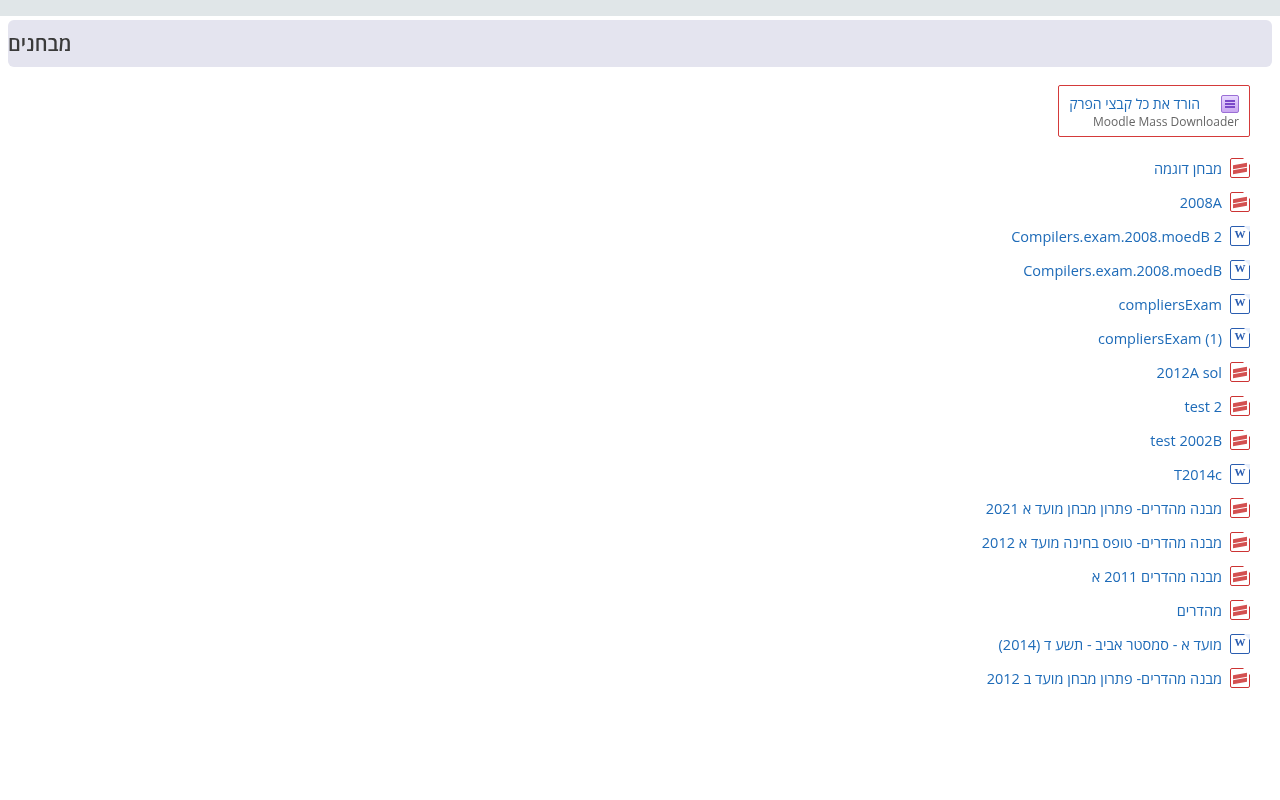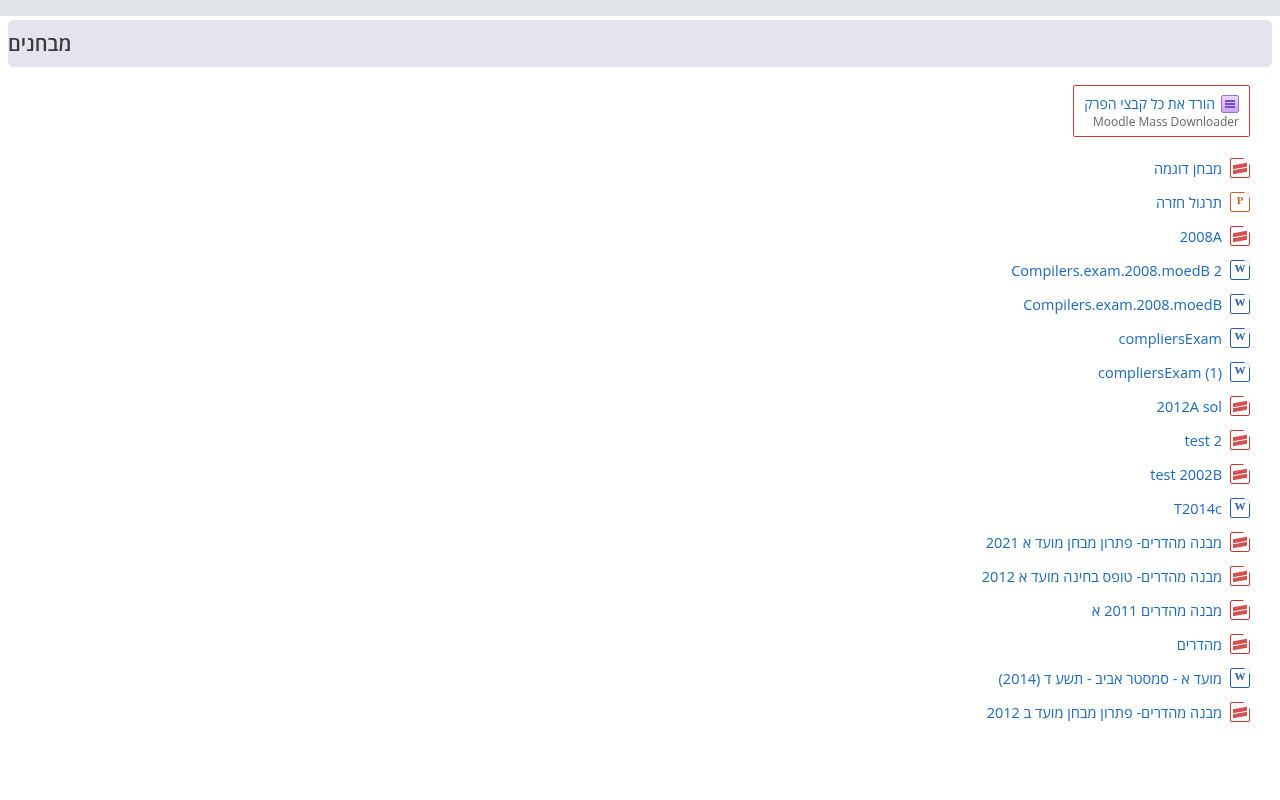--- a/index.html
+++ b/index.html
@@ -31,21 +31,21 @@
     border: 1px solid #d43a3a;
     border-radius: 2px;
     display: inline-block;
     padding: 8px 10px 6px 10px;
     margin-bottom: 14px;
     text-align: right;
   }
   .download-box .title-row {
     display: flex;
     align-items: center;
-    gap: 6px;
+    gap: 21px;
   }
   .download-box .dl-link {
     color: #1e6bb8;
     text-decoration: none;
     font-size: 14px;
   }
   .download-box .sub {
     font-size: 12px;
     color: #666;
     margin-top: 0;
@@ -175,24 +175,20 @@
     </div>
     <div class="sub">Moodle Mass Downloader</div>
   </div>
 
   <ul class="resources" id="resources-list">
       <li>
         <span class="ficon icon-pdf"></span>
         <a href="#">מבחן דוגמה</a>
       </li>
       <li>
-        <span class="ficon icon-ppt"></span>
-        <a href="#">תרגול חזרה</a>
-      </li>
-      <li>
         <span class="ficon icon-pdf"></span>
         <a href="#">2008A</a>
       </li>
       <li>
         <span class="ficon icon-doc"></span>
         <a href="#">Compilers.exam.2008.moedB 2</a>
       </li>
       <li>
         <span class="ficon icon-doc"></span>
         <a href="#">Compilers.exam.2008.moedB</a>

